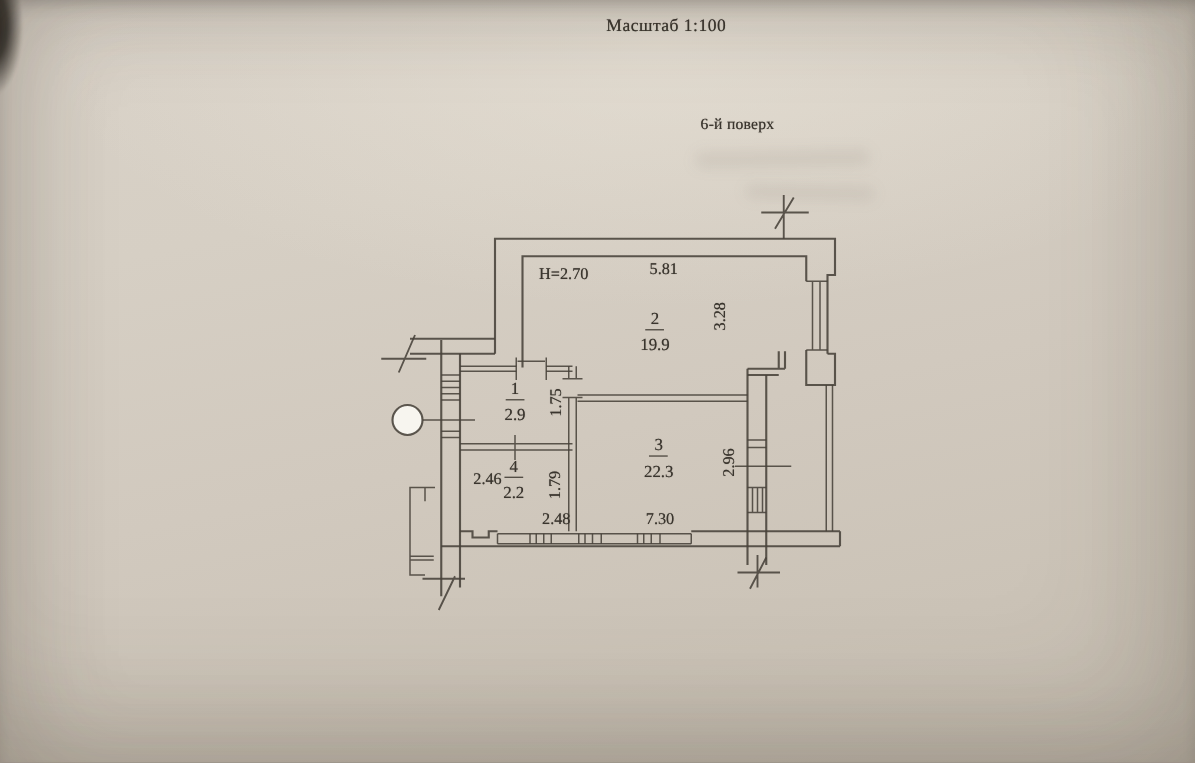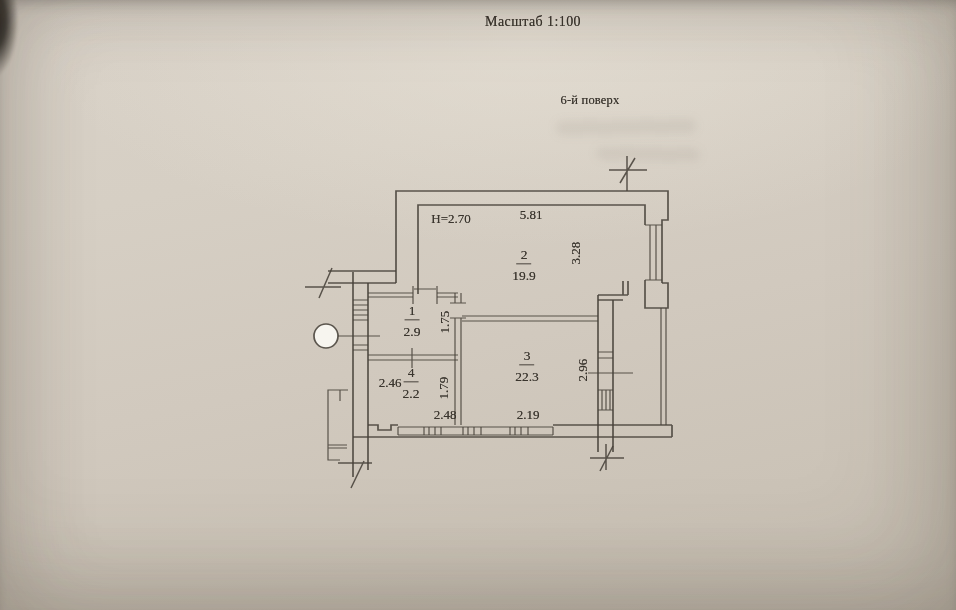--- a/index.html
+++ b/index.html
@@ -137,15 +137,15 @@
     <span class="area">2.2</span>
   </div>
   <span class="lbl dim rot" style="left:444px;top:388px;">1.79</span>
   <span class="lbl dim" style="left:399px;top:415px;margin-left:46px;">2.48</span>
 
   <div class="room-label" style="left:527px;top:367px;">
     <span class="num">3</span>
     <span class="area">22.3</span>
   </div>
   <span class="lbl dim rot" style="left:583px;top:370px;">2.96</span>
-  <span class="lbl dim" style="left:528px;top:415px;">2.19</span>
+  <span class="lbl dim" style="left:528px;top:415px;">7.30</span>
 
 </div>
 
 </body></html>

